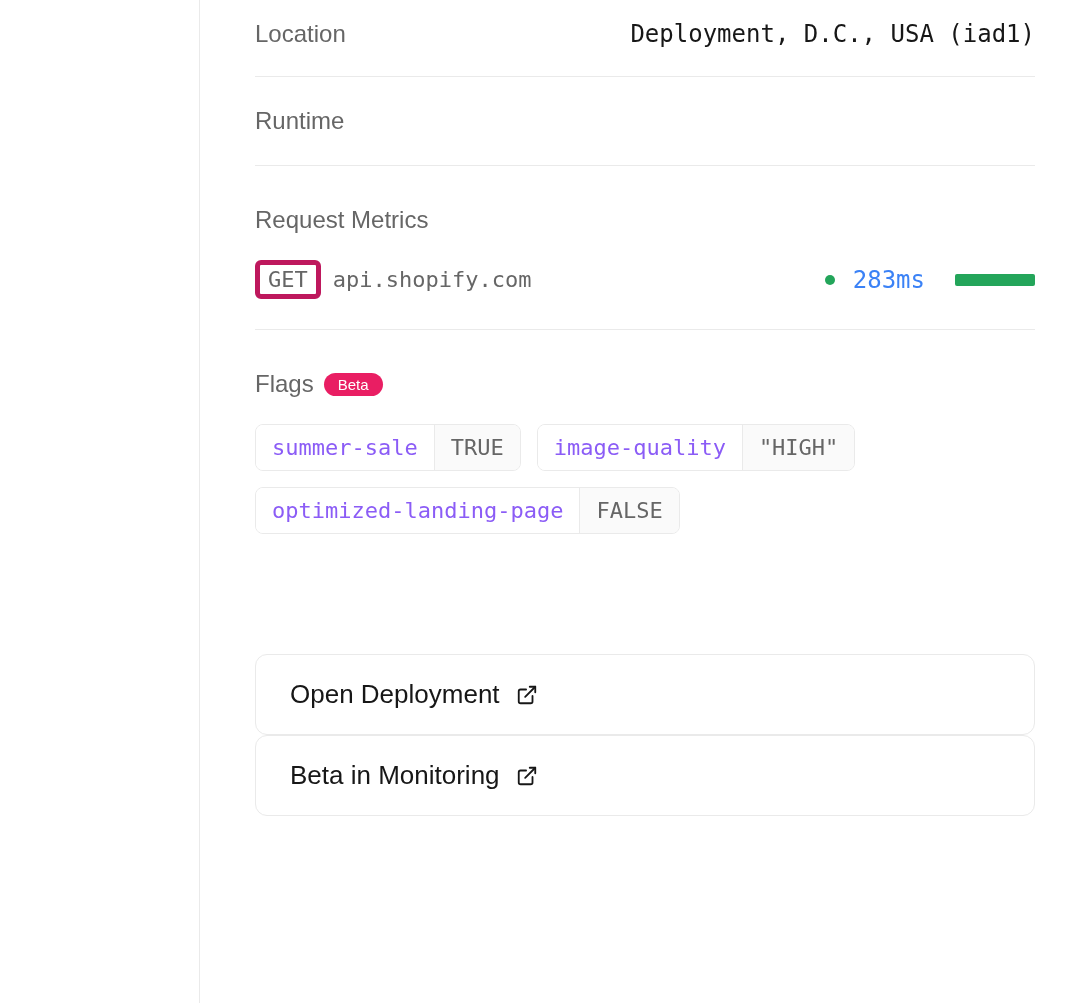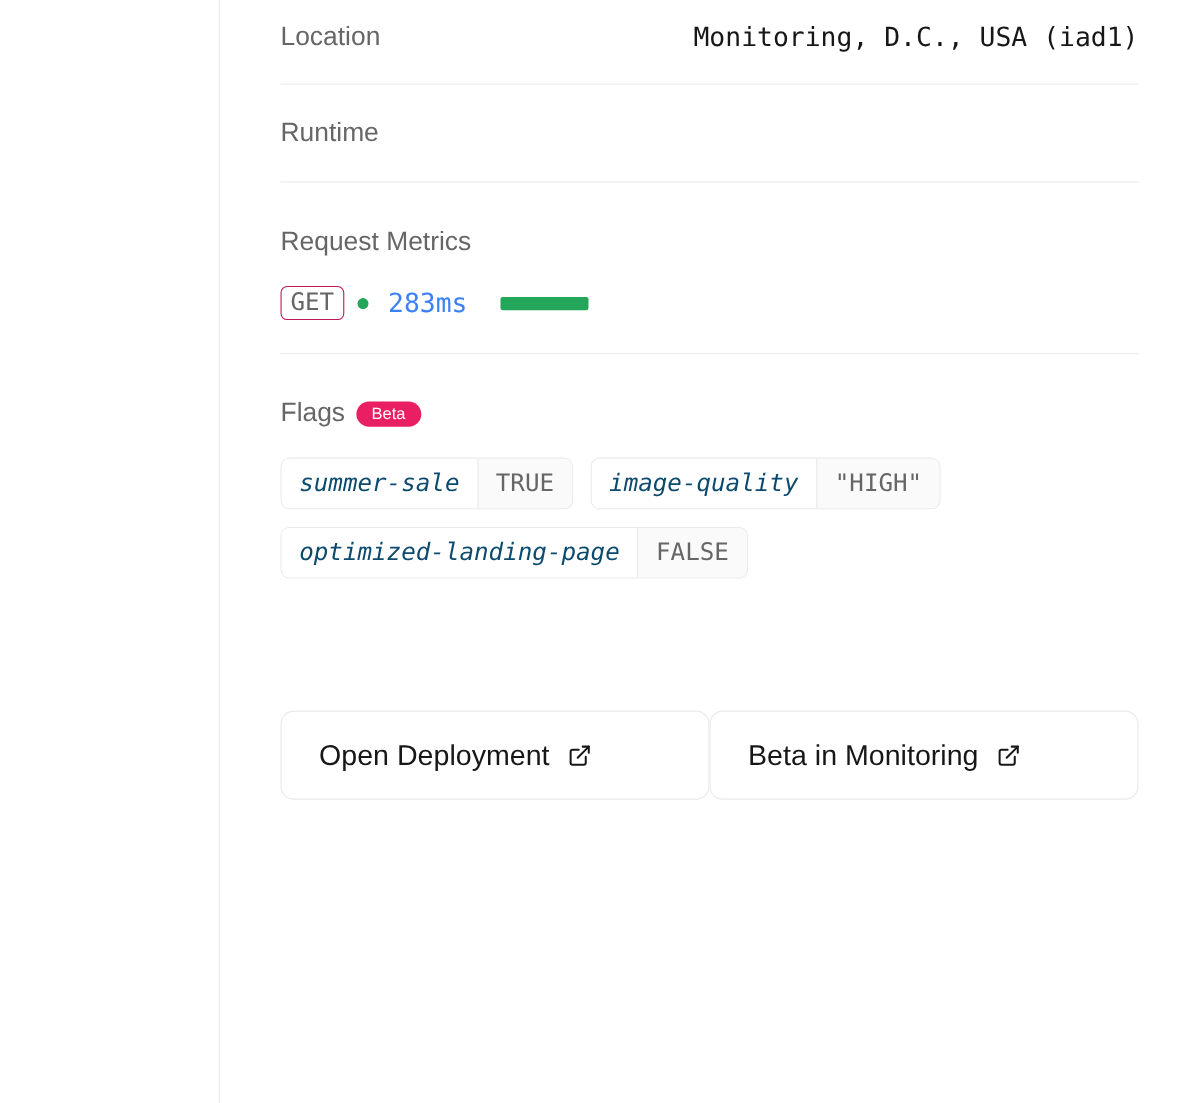--- a/index.html
+++ b/index.html
@@ -73,21 +73,21 @@
   }
   .metric-line {
     display: flex;
     align-items: center;
     gap: 12px;
   }
   .http-tag {
     font-family: ui-monospace, SFMono-Regular, Menlo, Monaco, Consolas, monospace;
     font-size: 22px;
     color: #666666;
-    border: 1px solid #be185d;
+    border: 5px solid #be185d;
     border-radius: 6px;
     padding: 2px 8px;
   }
   .metric-host {
     font-family: ui-monospace, SFMono-Regular, Menlo, Monaco, Consolas, monospace;
     font-size: 22px;
     color: #666666;
     flex: 1;
   }
   .status-dot {
@@ -127,34 +127,33 @@
   .flag {
     display: inline-flex;
     border: 1px solid #eaeaea;
     border-radius: 8px;
     overflow: hidden;
     font-family: ui-monospace, SFMono-Regular, Menlo, Monaco, Consolas, monospace;
     font-size: 22px;
   }
   .flag-name {
     padding: 10px 16px;
-    color: #0c4a6e;
+    color: #8b5cf6;
     background: #ffffff;
-    font-style: italic;
   }
   .flag-value {
     padding: 10px 16px;
     color: #666666;
     background: #fafafa;
     border-left: 1px solid #eaeaea;
   }
   .actions {
     margin-top: 80px;
     display: flex;
-    flex-direction: row;
+    flex-direction: column;
   }
   .action-btn {
     display: flex;
     align-items: center;
     gap: 16px;
     width: 100%;
     text-align: left;
     background: #ffffff;
     border: 1px solid #eaeaea;
     border-radius: 12px;
@@ -170,31 +169,32 @@
 </head>
 <body>
 
 <div class="layout">
   <div class="sidebar"></div>
 
   <div class="main">
 
     <div class="row">
       <div class="row-label">Location</div>
-      <div class="row-value">Monitoring, D.C., USA (iad1)</div>
+      <div class="row-value">Deployment, D.C., USA (iad1)</div>
     </div>
 
     <div class="row runtime-row">
       <div class="row-label">Runtime</div>
     </div>
 
     <div class="section">
       <div class="section-title">Request Metrics</div>
       <div class="metric-line">
         <span class="http-tag">GET</span>
+        <span class="metric-host">api.shopify.com</span>
         <span class="status-dot"></span>
         <span class="metric-time">283ms</span>
         <span class="bar-track">
           <span class="bar-fill"></span>
         </span>
       </div>
     </div>
 
     <div class="section flags-section">
       <div class="section-title">

